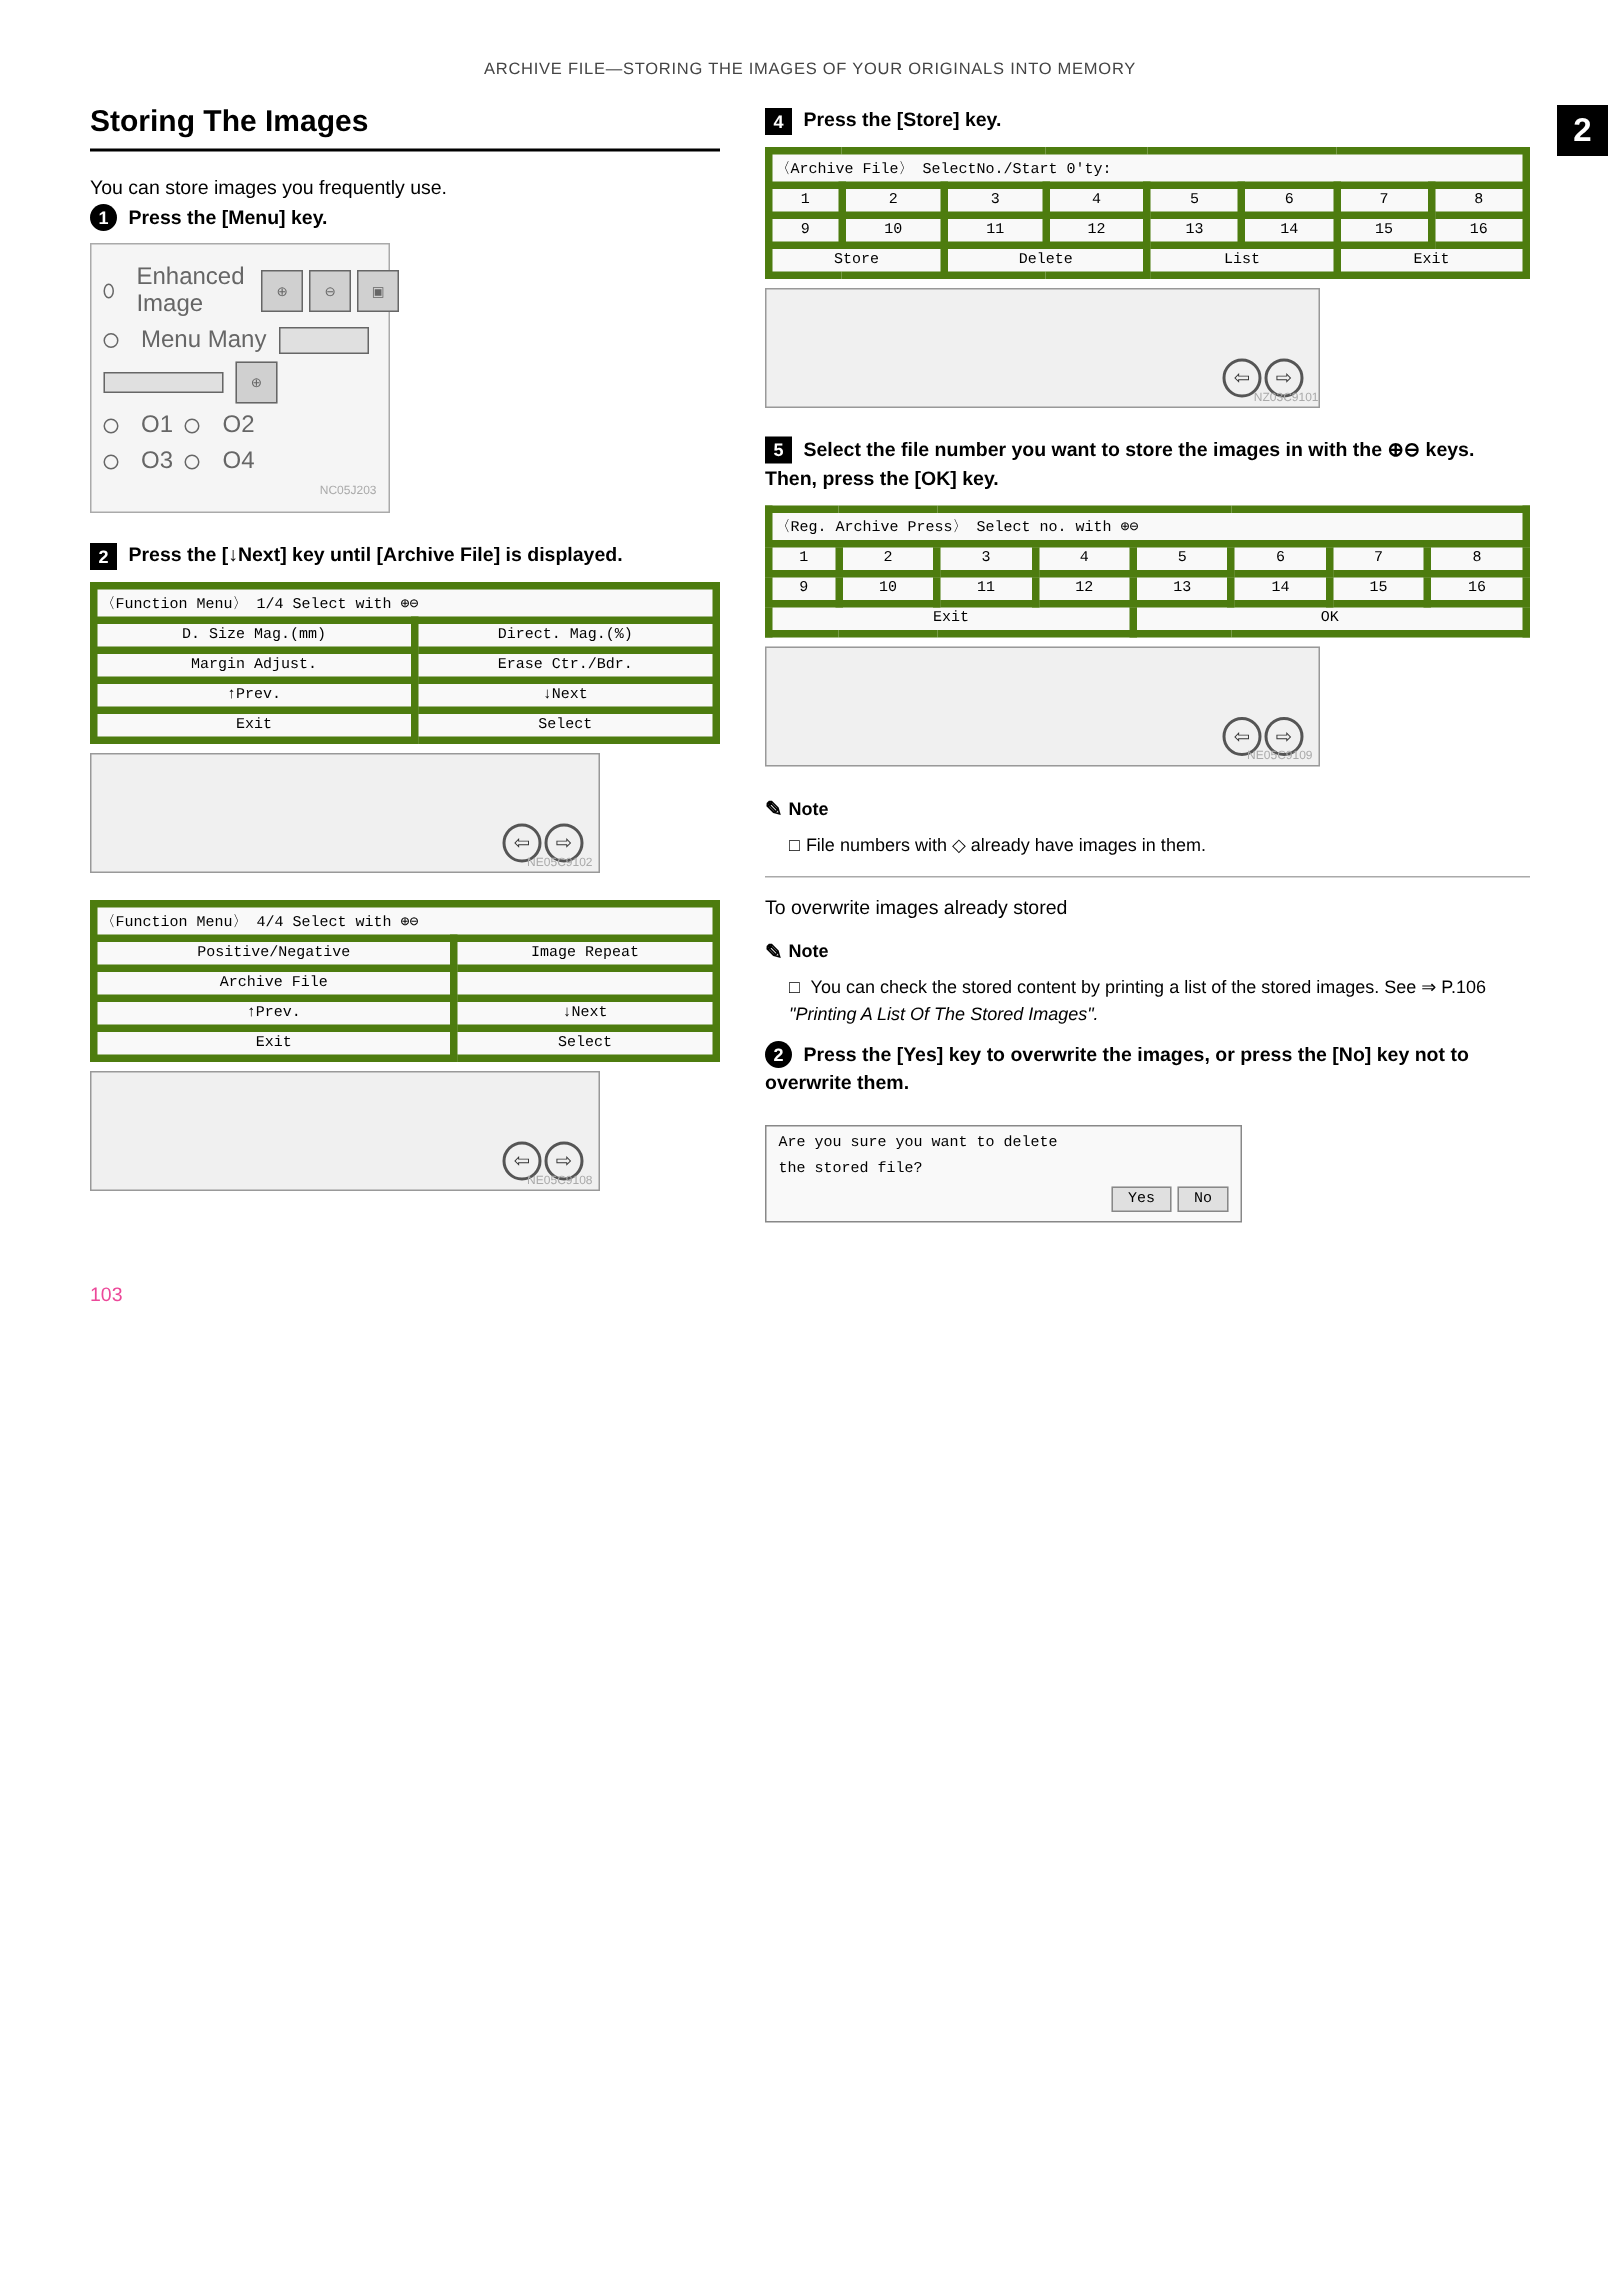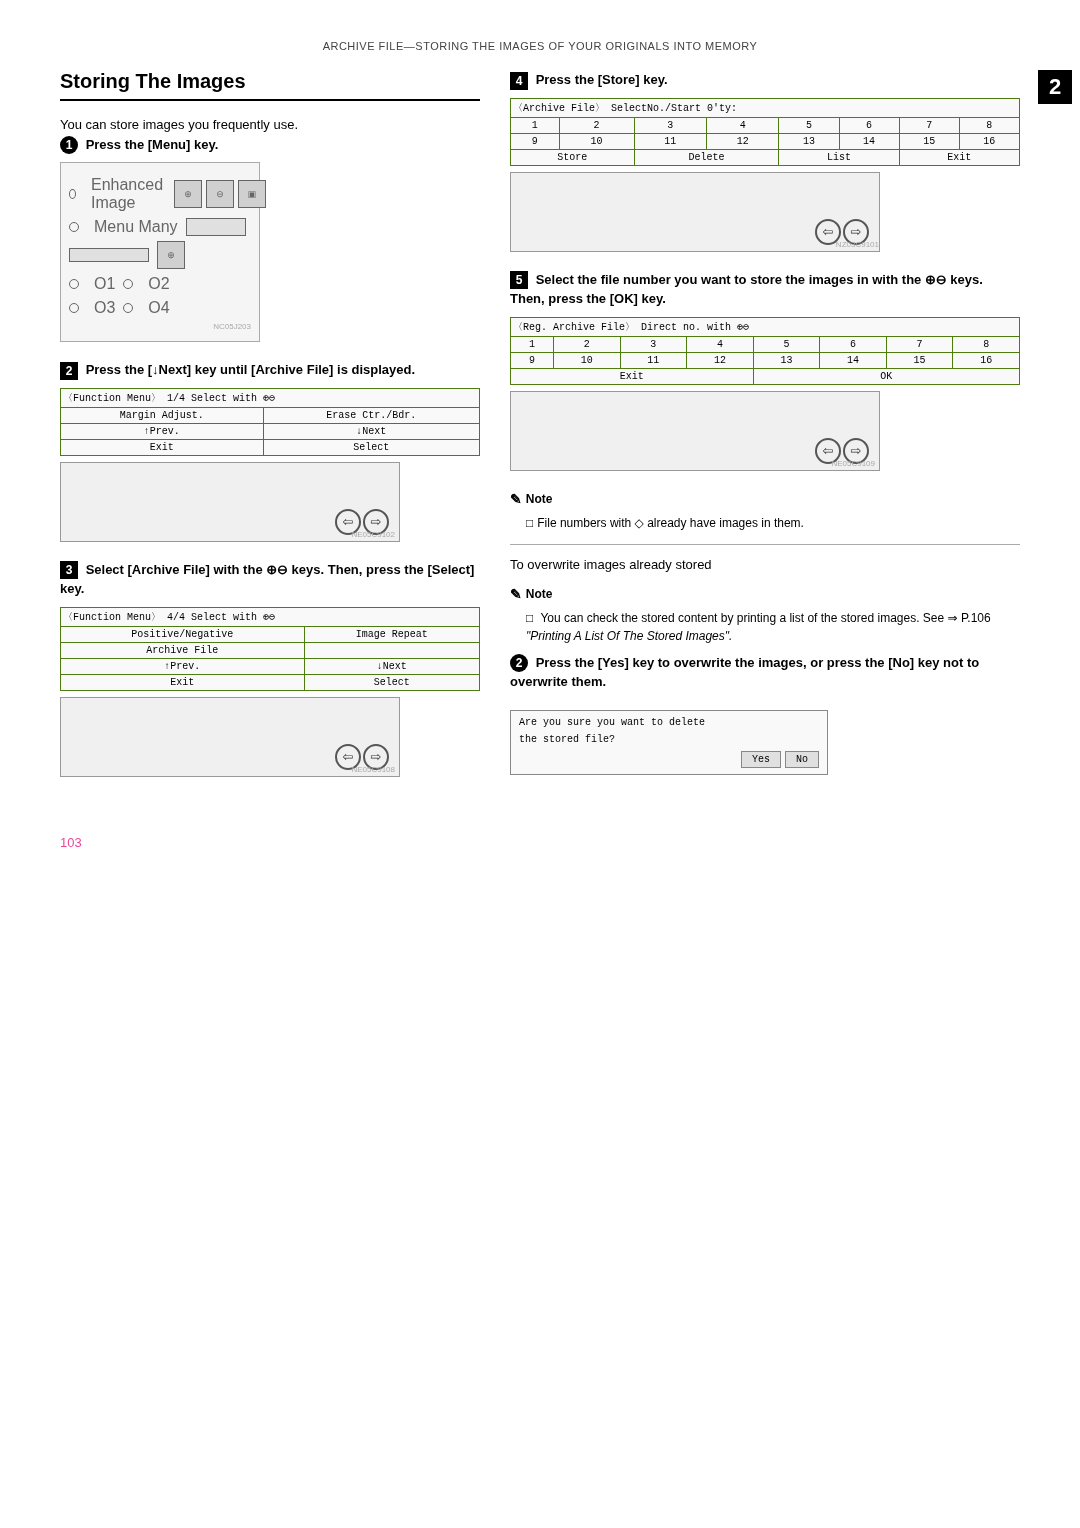--- a/index.html
+++ b/index.html
@@ -212,21 +212,21 @@
     }
     .screen-table {
       border-collapse: collapse;
       font-size: 10px;
       font-family: 'Courier New', monospace;
       width: 100%;
       border: 1px solid #888;
       background: #f9f9f9;
     }
     .screen-table td {
-      border: 1px solid #4d7c0f;
+      border: 5px solid #4d7c0f;
       padding: 2px 2px;
       text-align: center;
     }
     .screen-table .title-cell {
       text-align: left;
       font-size: 10px;
     }
     .screen-container {
       margin-bottom: 4px;
     }
@@ -333,20 +333,24 @@
         <span class="step-number-square">2</span>
         <span>Press the [↓Next] key until [Archive File] is displayed.</span>
       </div>
       <div class="screen-container">
         <table class="screen-table">
           <tbody>
               <tr>
             <td colspan="2" class="title-cell">〈Function Menu〉 1/4    Select with ⊕⊖</td>
           </tr>
           <tr>
+            <td>D. Size Mag.(mm)</td>
+            <td>Direct. Mag.(%)</td>
+          </tr>
+          <tr>
             <td>Margin Adjust.</td>
             <td>Erase Ctr./Bdr.</td>
           </tr>
           <tr>
             <td>↑Prev.</td>
             <td>↓Next</td>
           </tr>
           <tr>
             <td>Exit</td>
             <td>Select</td>
@@ -357,24 +361,20 @@
       <div class="panel-mockup" style="width:340px;height:80px;">
         <div class="arrow-keys">
           <div class="arr-circle">⇦</div>
           <div class="arr-circle">⇨</div>
         </div>
         <span style="font-size:8px;position:absolute;bottom:2px;right:4px;color:#aaa;">NE05C9102</span>
       </div>
     </div>
 
     <div class="step-block">
-      <div class="step-heading">
-        <span class="step-number-square">3</span>
-        <span>Select [Archive File] with the ⊕⊖ keys. Then, press the [Select] key.</span>
-      </div>
       <div class="screen-container">
         <table class="screen-table">
           <tbody>
               <tr>
             <td colspan="2" class="title-cell">〈Function Menu〉 4/4    Select with ⊕⊖</td>
           </tr>
           <tr>
             <td>Positive/Negative</td>
             <td>Image Repeat</td>
           </tr>
@@ -458,21 +458,21 @@
 
     <div class="step-block">
       <div class="step-heading">
         <span class="step-number-square">5</span>
         <span>Select the file number you want to store the images in with the ⊕⊖ keys. Then, press the [OK] key.</span>
       </div>
       <div class="screen-container">
         <table class="screen-table">
           <tbody>
               <tr>
-            <td colspan="8" class="title-cell">〈Reg. Archive File〉 Direct no. with ⊕⊖</td>
+            <td colspan="8" class="title-cell">〈Reg. Archive Press〉 Select no. with ⊕⊖</td>
           </tr>
           <tr>
             <td>1</td>
                 <td>2</td>
                 <td>3</td>
                 <td>4</td>
                 <td>5</td>
                 <td>6</td>
                 <td>7</td>
                 <td>8</td>

